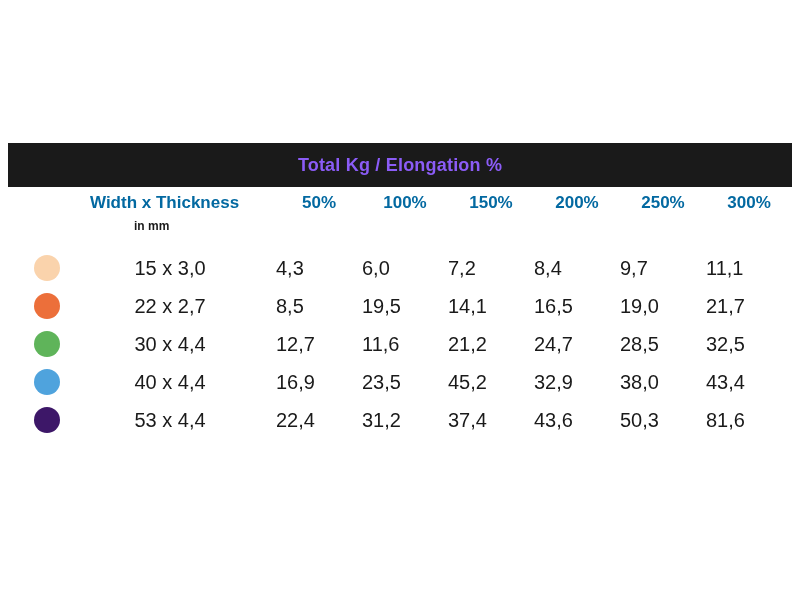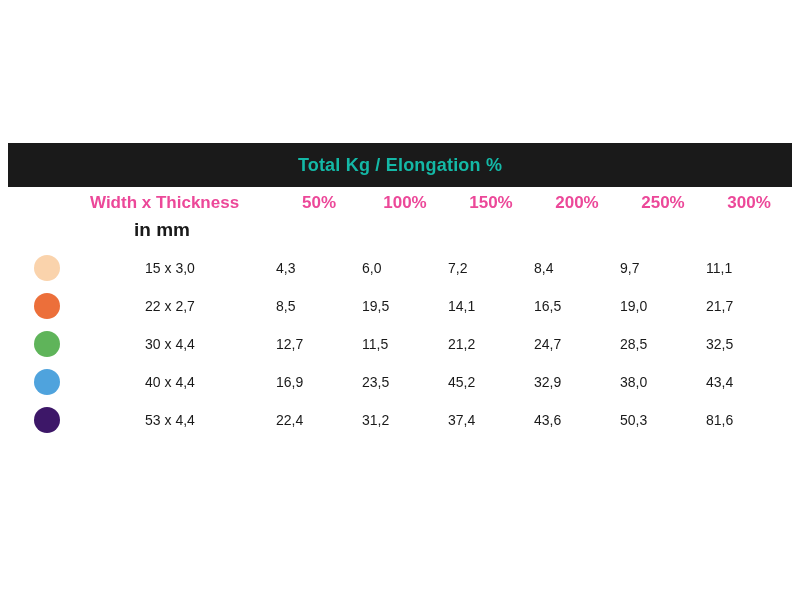--- a/index.html
+++ b/index.html
@@ -20,68 +20,68 @@
 
   table.spec-table {
     border-collapse: collapse;
     width: 784px;
     table-layout: fixed;
   }
 
   
   .title-band td {
     background: #1a1a1a;
-    color: #14b8a6;
+    color: #8b5cf6;
     text-align: center;
     font-size: 18px;
     font-weight: bold;
     letter-spacing: 0.2px;
     height: 44px;
     vertical-align: middle;
     padding: 0;
     margin-left: 23px;
   }
 
   
   col.c-swatch { width: 78px; }
   col.c-label  { width: 190px; }
   col.c-data   { width: 86px; }
 
   
   .hdr-row td {
     font-size: 17px;
     font-weight: bold;
-    color: #ec4899;
+    color: #0369a1;
     padding: 0;
     height: 32px;
     vertical-align: middle;
   }
   .hdr-row td.label-cell {
     text-align: left;
     padding-left: 4px;
   }
   .hdr-row td.data-cell {
     text-align: center;
   }
   .hdr-row2 td {
-    font-size: 19px;
+    font-size: 12px;
     font-weight: bold;
     color: #1a1a1a;
     height: 30px;
     vertical-align: top;
     padding: 0;
   }
   .hdr-row2 td.label-cell {
     text-align: left;
     padding-left: 48px;
   }
 
   
   .body-row td {
-    font-size: 14px;
+    font-size: 20px;
     color: #1a1a1a;
     height: 38px;
     vertical-align: middle;
     padding: 0;
   }
   .body-row td.label-cell {
     text-align: center;
     padding-right: 22px;
   }
   .body-row td.data-cell {
@@ -166,21 +166,21 @@
         <td class="data-cell">19,0</td>
         <td class="data-cell">21,7</td>
       </tr>
 
       <tr class="body-row">
         <td class="swatch-cell">
           <span class="dot" style="background:#5fb45a"></span>
         </td>
         <td class="label-cell">30 x 4,4</td>
         <td class="data-cell">12,7</td>
-        <td class="data-cell">11,5</td>
+        <td class="data-cell">11,6</td>
         <td class="data-cell">21,2</td>
         <td class="data-cell">24,7</td>
         <td class="data-cell">28,5</td>
         <td class="data-cell">32,5</td>
       </tr>
 
       <tr class="body-row">
         <td class="swatch-cell">
           <span class="dot" style="background:#4fa3dd"></span>
         </td>

